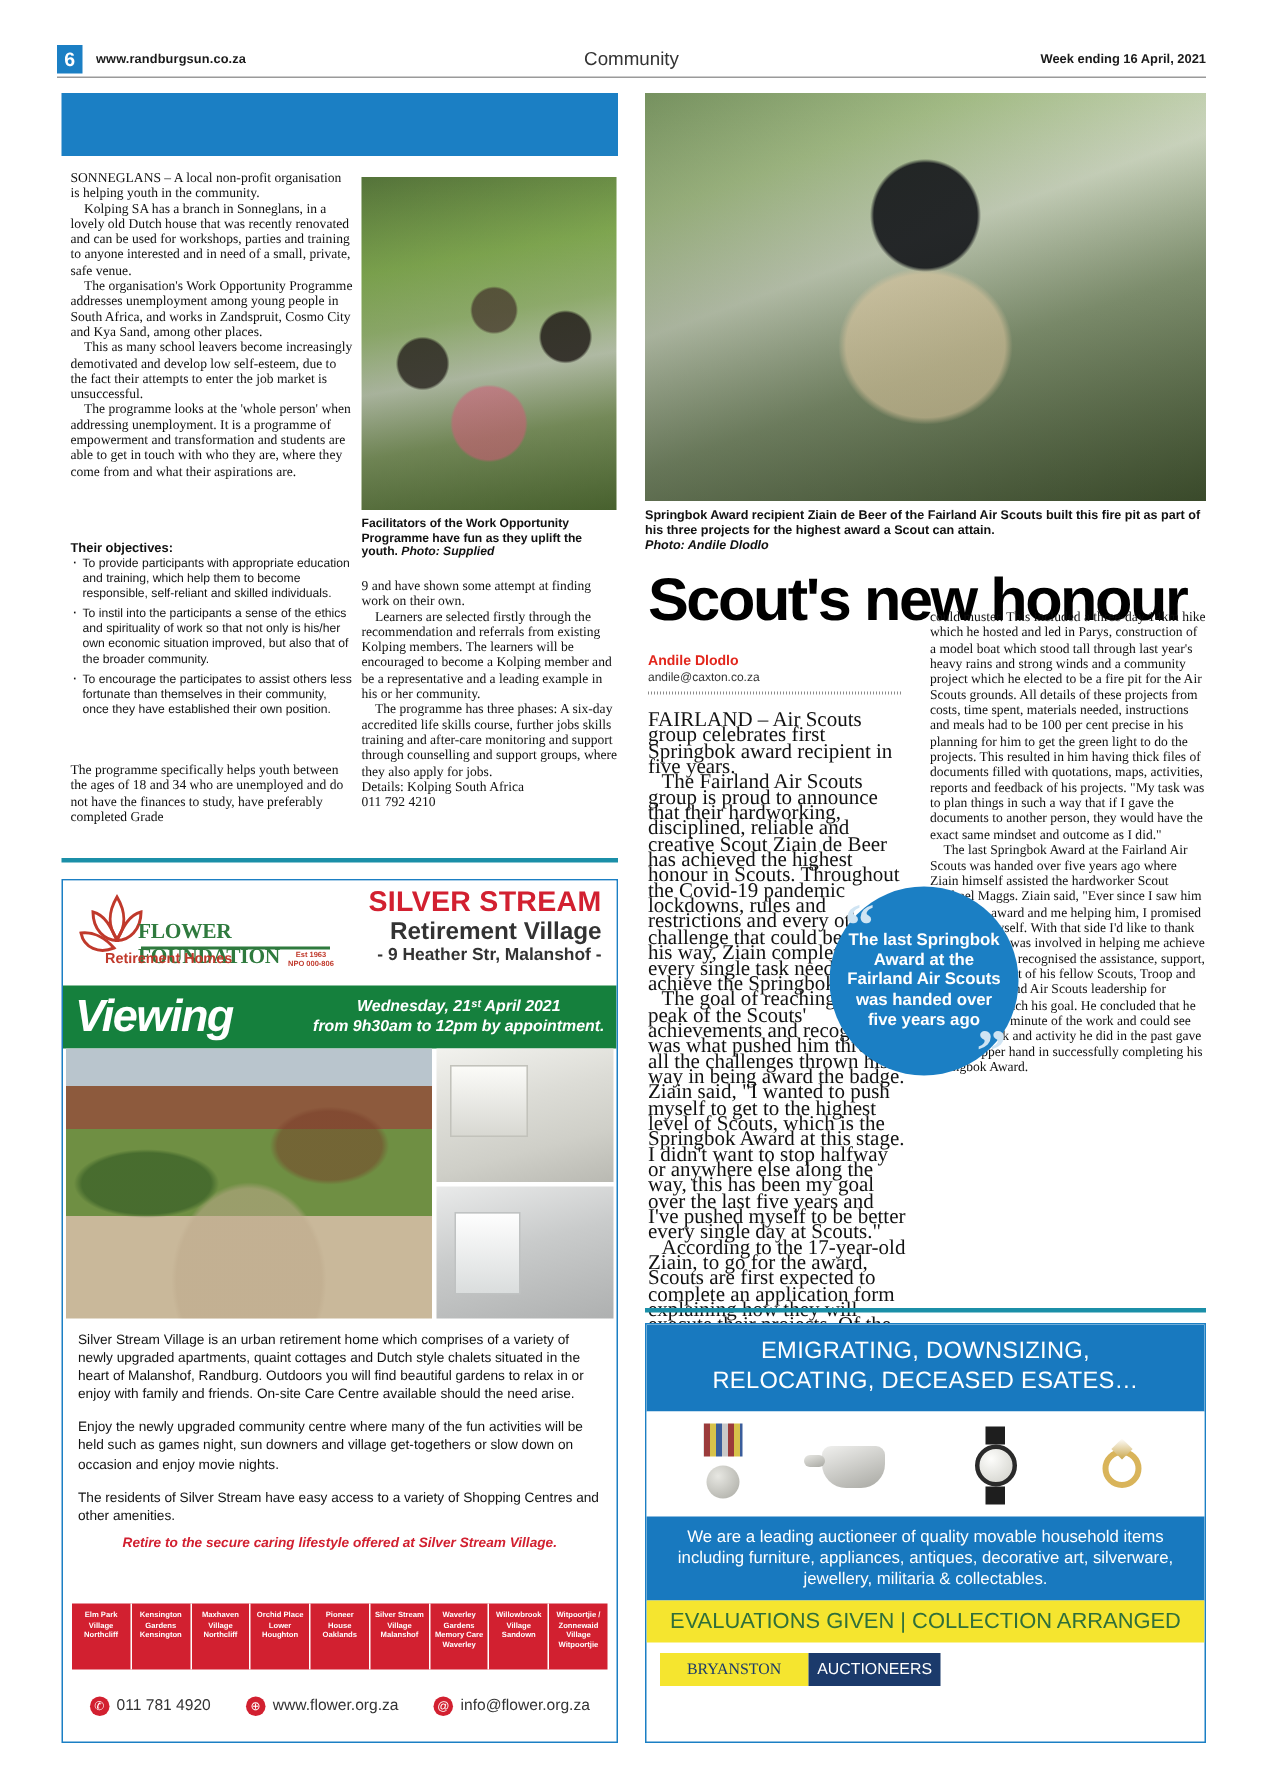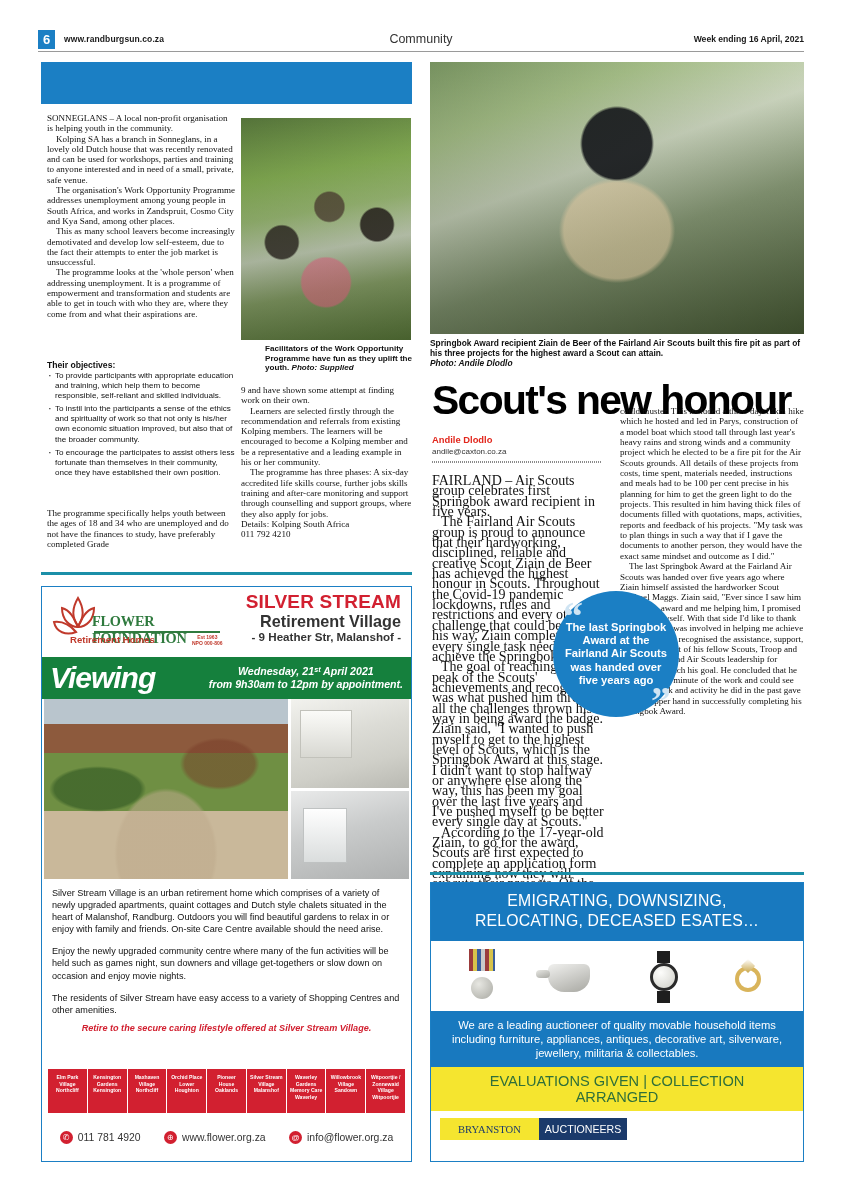--- a/index.html
+++ b/index.html
@@ -82,21 +82,21 @@
     background:
       radial-gradient(circle at 24% 56%, rgba(40,35,30,.82) 0 9%, transparent 10%),
       radial-gradient(circle at 52% 40%, rgba(70,55,45,.75) 0 9%, transparent 10%),
       radial-gradient(circle at 80% 48%, rgba(35,30,26,.85) 0 9%, transparent 10%),
       radial-gradient(circle at 50% 74%, rgba(210,90,120,.55) 0 13%, transparent 14%),
       linear-gradient(0deg, rgba(30,50,20,.35), rgba(255,255,255,.05));
   }
   .cap1 {
     position: absolute; left: 241px; top: 344px; width: 172px;
     font-family: "Liberation Sans", sans-serif; font-weight: bold;
-    font-size: 8.1px; line-height: 9.7px; color: #111; margin-left: 24px;
+    font-size: 8.1px; line-height: 9.7px; color: #111;
   }
   .cap1 em { font-style: italic; }
   .col2-body {
     position: absolute; left: 241px; top: 385px; width: 172px;
     font-size: 9.05px; line-height: 10.3px; color: #111;
   }
   .col2-body p { text-indent: 9px; margin: 0; }
   .col2-body p.first { text-indent: 0; }
   .teal-rule-left {
     position: absolute; left: 41px; top: 572px; width: 371px; height: 3px;
@@ -322,21 +322,21 @@
   .it-ring { width: 34px; height: 44px; }
   .it-ring .band { width: 26px; height: 26px; border-radius: 50%;
     border: 4px solid #d9b45a; margin: 12px auto 0 auto; position: relative; }
   .it-ring .gem { position: absolute; left: 50%; top: -9px; transform: translateX(-50%) rotate(45deg);
     width: 10px; height: 10px; background: linear-gradient(135deg,#fff,#c9a64a); }
   .bry-desc {
     background: #1879bf; color: #fff; text-align: center; padding: 7px 10px;
     font-family: "Liberation Sans", sans-serif; font-size: 11.2px; line-height: 14px;
   }
   .bry-eval {
-    background: #f5e52f; color: #2f6f3a; text-align: center; padding: 6px 16px;
+    background: #f5e52f; color: #2f6f3a; text-align: center; padding: 6px 0;
     font-family: "Liberation Sans", sans-serif; font-size: 14.6px;
   }
   .bry-foot { display: flex; align-items: center; padding: 7px 9px 0 9px; gap: 10px; }
   .logo-bry { display: flex; height: 22px; }
   .logo-bry .a { background: #f5e52f; color: #1b3a6b; font-family: Liberation Serif, serif;
     font-size: 10.6px; display: flex; align-items: center; padding: 0 18px; }
   .logo-bry .b { background: #1b3a6b; color: #fff; font-family: "Liberation Sans", sans-serif;
     font-size: 10.6px; display: flex; align-items: center; padding: 0 6px; }
   .bry-contact { text-align: right; margin-left: auto;
     font-family: "Liberation Sans", sans-serif; font-size: 7.3px; line-height: 9.6px; color: #1b3a6b; }

